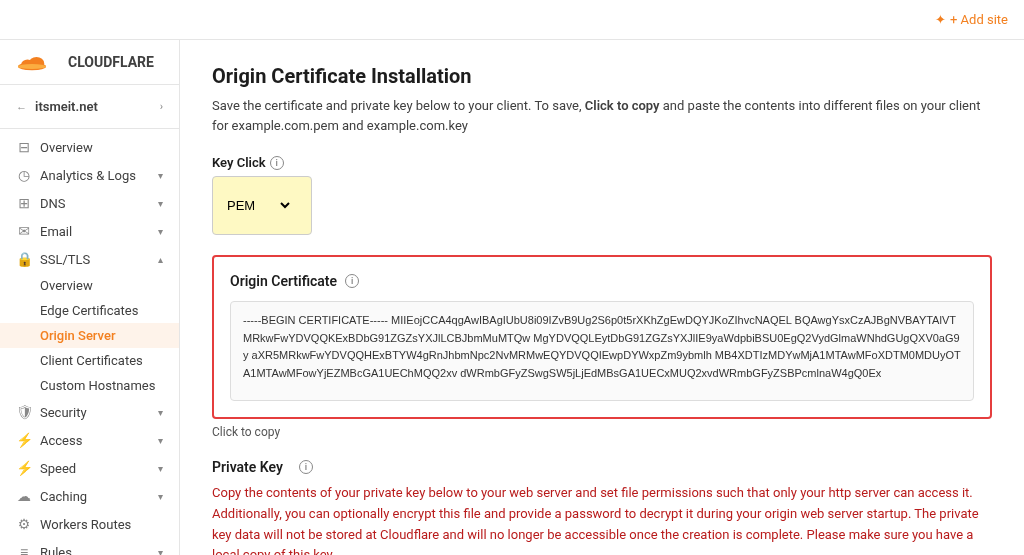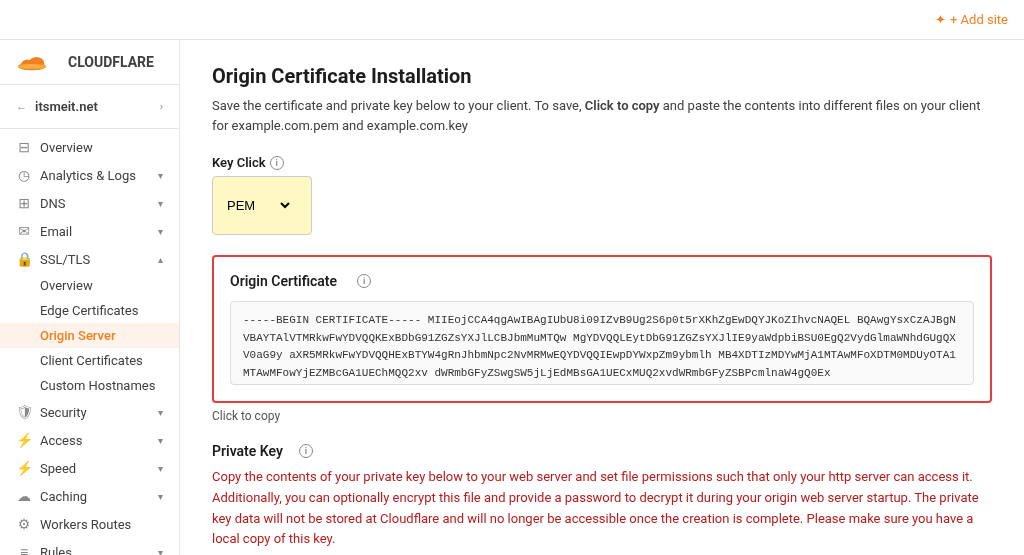--- a/index.html
+++ b/index.html
@@ -159,32 +159,32 @@
       cursor: pointer;
       background: transparent;
     }
     .cert-section-title {
       font-size: 14px;
       font-weight: 600;
       color: #1d1d1d;
       margin-bottom: 12px;
       display: flex;
       align-items: center;
-      gap: 20px;
+      gap: 8px;
     }
 
     .cert-box {
       border: 1px solid #ddd;
       border-radius: 4px;
       padding: 10px 12px;
       background: #fafafa;
-      font-family: Liberation Mono, monospace;
+      font-family: Liberation Sans, sans-serif;
       font-size: 11px;
       color: #333;
-      height: 84px;
+      height: 100px;
       overflow: hidden;
       line-height: 1.6;
       word-break: break-all;
     }
 
     .click-to-copy {
       font-size: 12px;
       color: #555;
       margin-bottom: 20px;
       margin-top: 6px;

